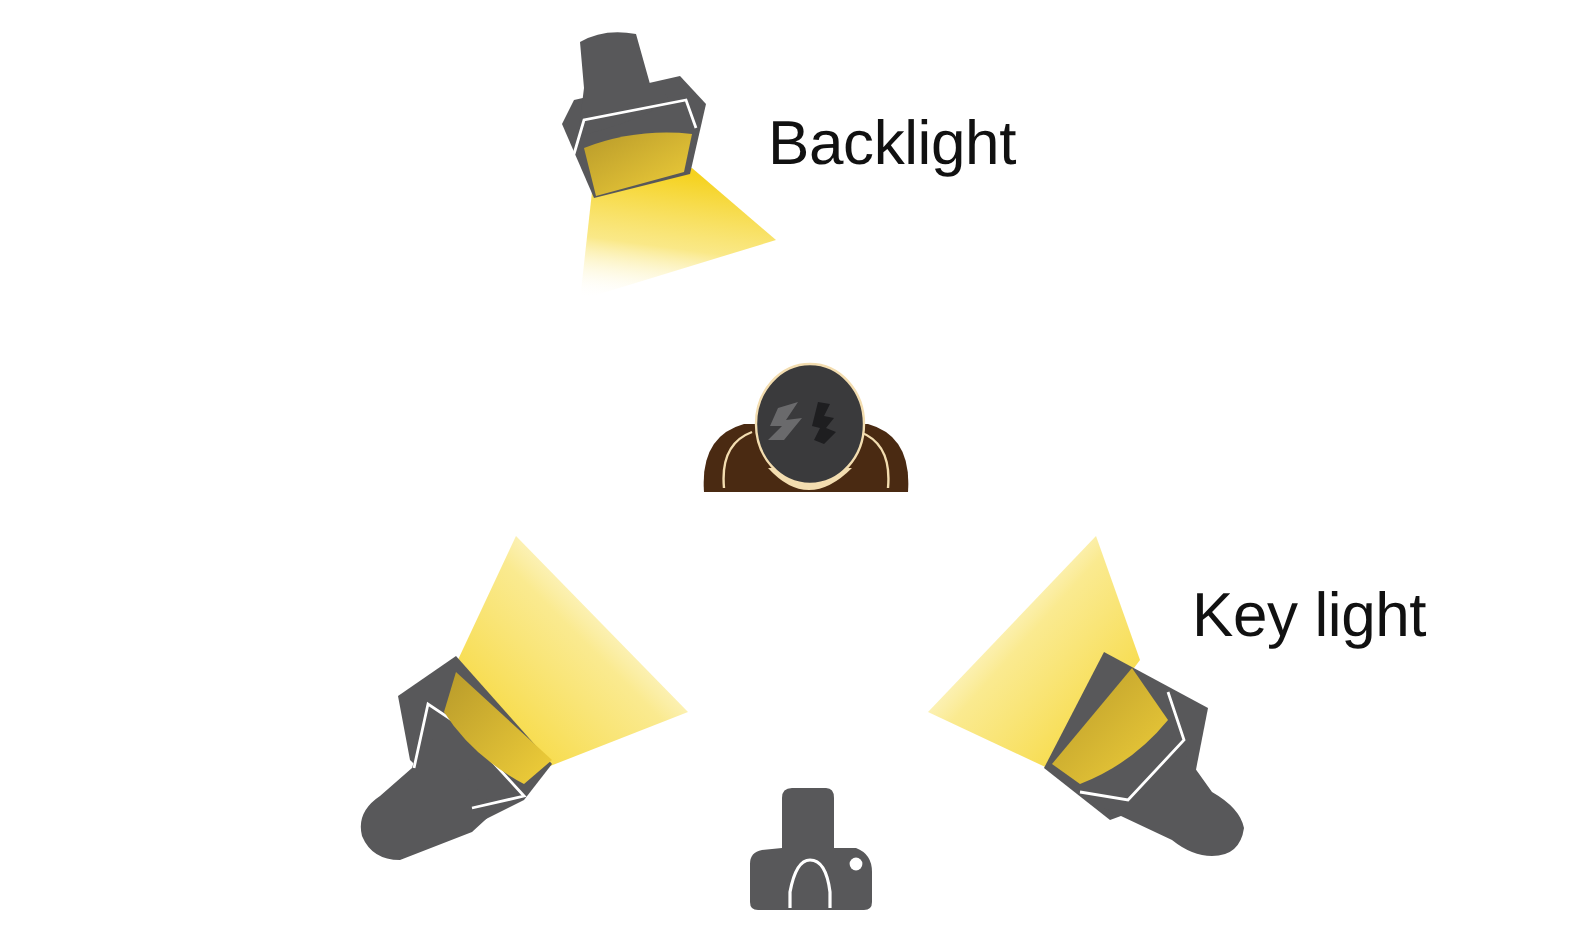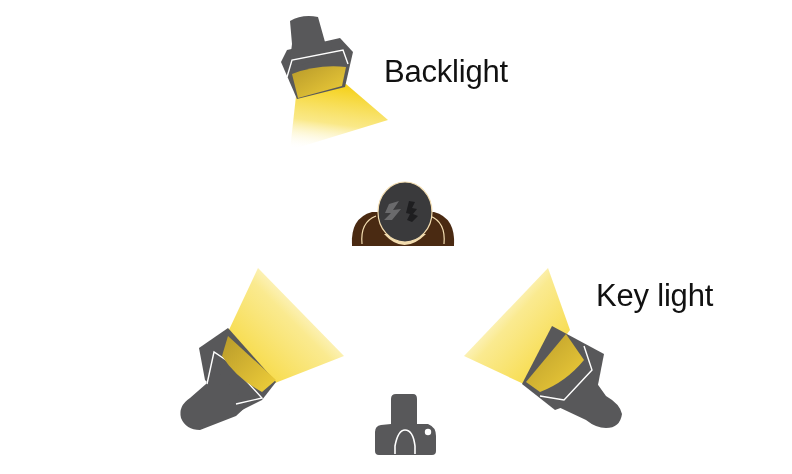--- a/index.html
+++ b/index.html
@@ -9,21 +9,21 @@
       position: absolute;
       font-family: "Liberation Sans", "DejaVu Sans", sans-serif;
       font-size: 31px;
       color: #111111;
       white-space: nowrap;
       line-height: 1;
       letter-spacing: -0.2px;
     }
     .label-backlight { left: 384px; top: 56px; }
     .label-fill { left: 84px; top: 284px; }
-    .label-key { left: 596px; top: 280px; }
+    .label-key { left: 596px; top: 292px; }
   </style>
 </head>
 <body>
 
 <div class="stage">
   <svg class="scene" width="792" height="474" viewBox="0 0 792 474">
     <defs>
       <linearGradient id="beamBack" x1="0.3" y1="0" x2="0.1" y2="1">
         <stop offset="0" stop-color="#f5d21f" stop-opacity="1"></stop>
         <stop offset="0.55" stop-color="#f8e160" stop-opacity="0.75"></stop>

